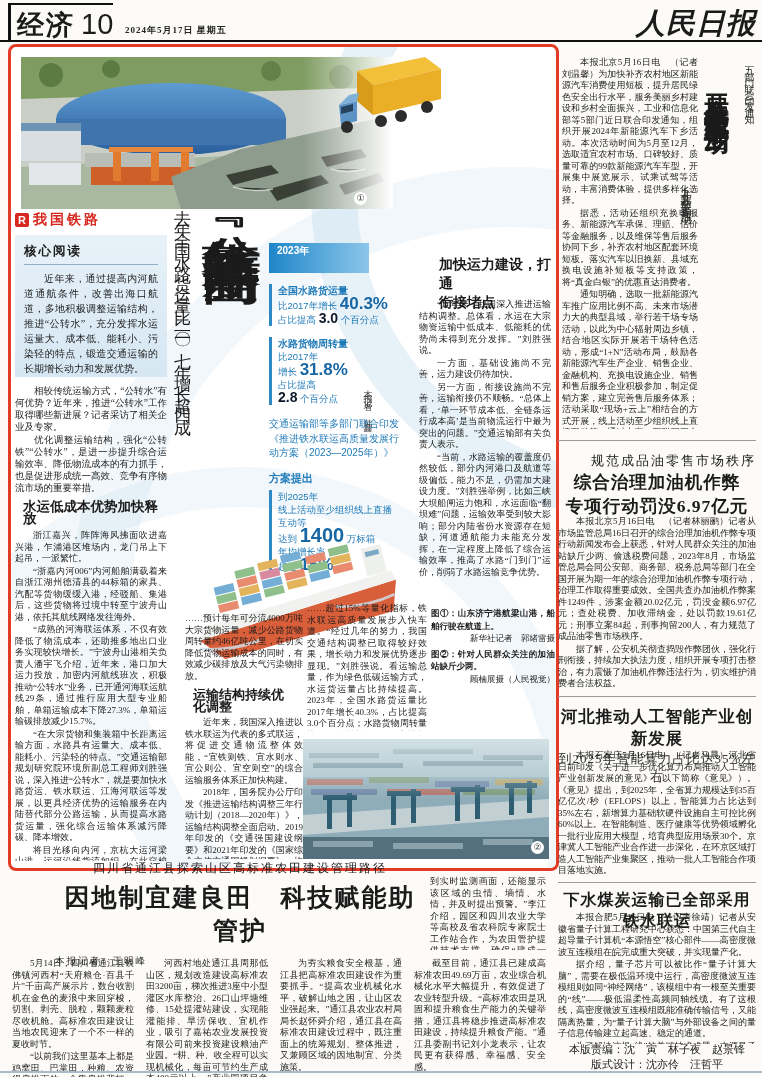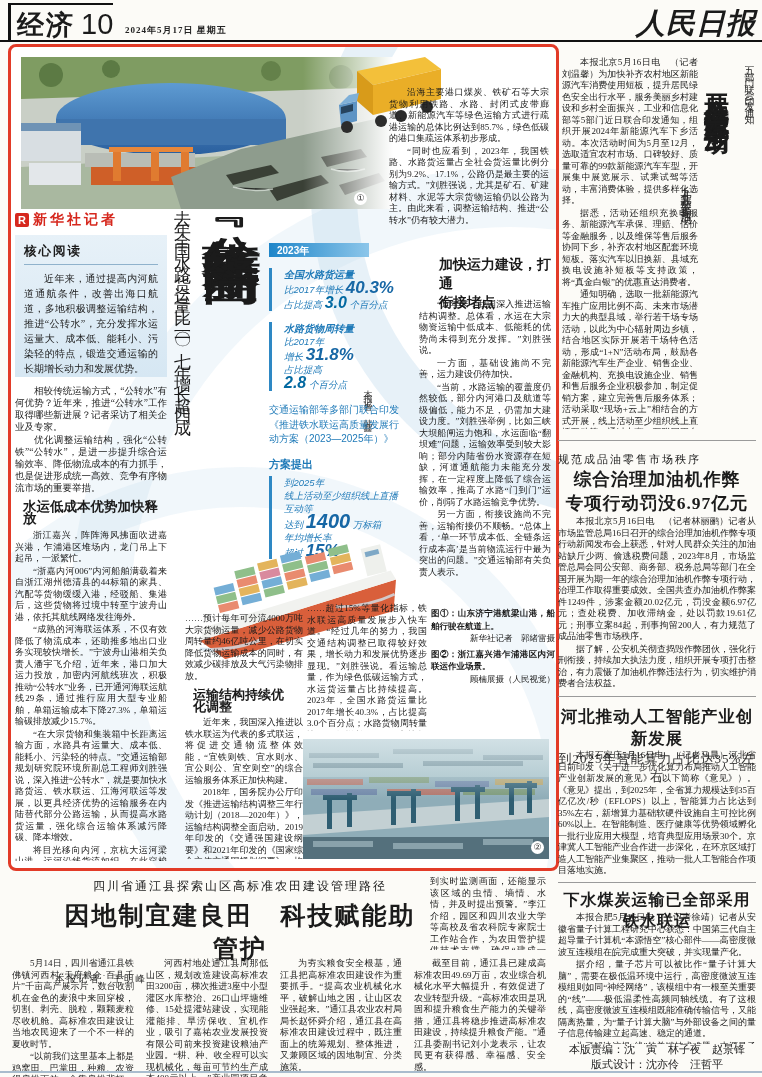--- a/index.html
+++ b/index.html
@@ -36,44 +36,44 @@
   .core p{margin:0;font-size:10px;line-height:15px;text-align:justify;text-indent:2em;}
   
   .vert{writing-mode:vertical-rl;}
   .overline-v{left:160px;top:150px;height:665px;font-size:17px;letter-spacing:11px;font-weight:500;}
   .headline-v{left:182px;top:160px;width:82px;height:460px;overflow:visible;}
   .headline-v .inner{writing-mode:vertical-rl;font-family:"Liberation Sans",sans-serif;font-weight:900;
         font-size:58px;letter-spacing:6px;transform:scaleY(.57);transform-origin:top center;white-space:nowrap;}
   .byline-v{left:350px;top:336px;height:100px;font-size:9px;letter-spacing:4px;color:#333;}
   
   .info{left:258px;top:196px;width:130px;color:#1f7ab8;font-family:"Liberation Sans",sans-serif;}
-  .info .bar{width:92px;height:14px;background:linear-gradient(90deg,#1f86c9,#8cc6ea);color:#fff;
+  .info .bar{width:92px;height:30px;background:linear-gradient(90deg,#1f86c9,#8cc6ea);color:#fff;
              font-size:10px;font-weight:bold;line-height:15px;padding-left:8px;}
-  .ig{border-left:3px solid #2e88c4;padding-left:12px;margin-top:11px;font-size:9.5px;line-height:13px;font-style:italic;}
+  .ig{border-left:3px solid #2e88c4;padding-left:6px;margin-top:11px;font-size:9.5px;line-height:13px;}
   .ig .tt{font-size:10px;font-weight:bold;}
   .big{font-size:17px;font-weight:bold;color:#1767a5;}
   .big2{font-size:20px;font-weight:bold;color:#1767a5;}
-  .med{font-size:16px;font-weight:bold;color:#0369a1;}
+  .med{font-size:14px;font-weight:bold;color:#0f172a;}
   .info .policy{margin-top:12px;font-size:10px;line-height:14.5px;text-align:justify;}
   .plan-t{margin-top:10px;font-size:11px;font-weight:bold;}
   
   .s3head{left:428px;top:208px;width:118px;font-size:14px;font-weight:bold;font-family:"Liberation Sans",sans-serif;line-height:19px;}
   
   .caps{left:420px;top:560px;width:124px;font-size:8.5px;line-height:12.5px;}
   .caps .c{font-weight:bold;text-align:justify;}
   .caps .cr{text-align:right;margin-bottom:3px;}
   
   .ph-badge{position:absolute;width:13px;height:13px;background:#fff;border-radius:50%;font-size:9px;
             line-height:13px;text-align:center;font-family:"Liberation Sans",sans-serif;color:#333;}
   
   .divider{left:558px;width:198px;height:1px;background:#9a9a9a;}
   .v-kicker{left:742px;top:58px;height:160px;font-size:10px;letter-spacing:6px;}
   .v-head{left:700px;top:74px;height:330px;font-size:25px;font-weight:bold;letter-spacing:3px;}
   .v-sub{left:678px;top:178px;height:140px;font-size:11px;letter-spacing:3px;color:#222;}
-  .rk{text-align:left;font-size:11px;letter-spacing:2px;}
+  .rk{text-align:right;font-size:13px;letter-spacing:2px;}
   .rh{text-align:center;font-size:17.5px;font-weight:bold;letter-spacing:1px;}
   .rsub{text-align:center;font-size:13px;color:#333;letter-spacing:1px;font-family:Liberation Serif, serif;}
   .credits{text-align:center;font-size:11px;line-height:15px;color:#222;}
   
   .b-kick{font-size:12px;letter-spacing:2px;text-align:center;}
   .b-head{font-size:25px;font-weight:bold;letter-spacing:2px;text-align:center;margin-top:4px;}
   .b-by{font-size:9.5px;text-align:left;margin-top:8px;letter-spacing:2px;}
   .clip{overflow:hidden;}
   .botline{left:0;top:1071px;width:762px;height:2px;background:#a9bccd;}
 </style>
@@ -148,39 +148,35 @@
         <polygon points="10,56 28,52 28,72 12,76" fill="#5d93c4"></polygon>
         <polygon points="10,56 20,46 30,44 28,52" fill="#7fb0d8"></polygon>
         <polygon points="12,58 24,55 24,62 12,65" fill="#26435e"></polygon>
         <circle cx="18" cy="78" r="6" fill="#2c2c2c"></circle>
           <circle cx="52" cy="72" r="6" fill="#2c2c2c"></circle>
         <circle cx="72" cy="67" r="6" fill="#2c2c2c"></circle>
           <circle cx="98" cy="58" r="6" fill="#2c2c2c"></circle>
       </svg>
     </div>
 
-    <div class="abs jp t90 clip" style="left:378px;top:40px;width:160px;height:166px;">
-      <p>沿海主要港口煤炭、铁矿石等大宗货物利用铁路、水路、封闭式皮带廊道、新能源汽车等绿色运输方式进行疏港运输的总体比例达到85.7%，绿色低碳的港口集疏运体系初步形成。</p>
-      <p>“同时也应看到，2023年，我国铁路、水路货运量占全社会货运量比例分别为9.2%、17.1%，公路仍是最主要的运输方式。”刘胜强说，尤其是矿石、矿建材料、水泥等大宗货物运输仍以公路为主。由此来看，调整运输结构、推进“公转水”仍有较大潜力。</p>
-    </div>
 
     <div class="abs s3head">
       <span>加快运力建设，打通</span><br>
       <span>衔接堵点</span>
     </div>
     <div class="abs jp t90 clip" style="left:408px;top:252px;width:132px;height:300px;">
       <p>“近年来，我国深入推进运输结构调整。总体看，水运在大宗物资运输中低成本、低能耗的优势尚未得到充分发挥。”刘胜强说。</p>
       <p>一方面，基础设施尚不完善，运力建设仍待加快。</p>
+      <p>另一方面，衔接设施尚不完善，运输衔接仍不顺畅。“总体上看，‘单一环节成本低、全链条运行成本高’是当前物流运行中最为突出的问题。”交通运输部有关负责人表示。</p>
       <p>“当前，水路运输的覆盖度仍然较低，部分内河港口及航道等级偏低，能力不足，仍需加大建设力度。”刘胜强举例，比如三峡大坝船闸运力饱和，水运面临“翻坝难”问题，运输效率受到较大影响；部分内陆省份水资源存在短缺，河道通航能力未能充分发挥，在一定程度上降低了综合运输效率，推高了水路“门到门”运价，削弱了水路运输竞争优势。</p>
-      <p>另一方面，衔接设施尚不完善，运输衔接仍不顺畅。“总体上看，‘单一环节成本低、全链条运行成本高’是当前物流运行中最为突出的问题。”交通运输部有关负责人表示。</p>
     </div>
 
     <div class="abs badge">
       <span class="sq">R</span>
-      <span class="lb">新华社记者</span>
+      <span class="lb">我国铁路</span>
     </div>
     <div class="abs core">
       <h4>核心阅读</h4>
       <div class="rule"></div>
       <p>近年来，通过提高内河航道通航条件，改善出海口航道，多地积极调整运输结构，推进“公转水”，充分发挥水运运量大、成本低、能耗小、污染轻的特点，锻造交通运输的长期增长动力和发展优势。</p>
     </div>
     <div class="abs jp t95 clip" style="left:4px;top:338px;width:152px;height:476px;">
       <p>相较传统运输方式，“公转水”有何优势？近年来，推进“公转水”工作取得哪些新进展？记者采访了相关企业及专家。</p>
       <p>优化调整运输结构，强化“公转铁”“公转水”，是进一步提升综合运输效率、降低物流成本的有力抓手，也是促进形成统一高效、竞争有序物流市场的重要举措。</p>
       <div class="sechead">水运低成本优势加快释放</div>
@@ -266,21 +262,21 @@
 
     </div>
 
     <div class="abs jp t90 clip" style="left:296px;top:556px;width:120px;height:128px;">
       <p style="text-indent:0;">……超过15%等量化指标，铁水联运高质量发展步入快车道。“经过几年的努力，我国交通结构调整已取得较好效果，增长动力和发展优势逐步显现。”刘胜强说。看运输总量，作为绿色低碳运输方式，水运货运量占比持续提高。2023年，全国水路货运量比2017年增长40.3%，占比提高3.0个百分点；水路货物周转量比2017年增长31.8%，占比提高2.8个百分点。看重点区域，在北方港口，下水煤炭运输已全部采用铁水联运。</p>
     </div>
 
     <div class="abs caps">
       <div class="c">图①：山东济宁港航梁山港，船舶行驶在航道上。</div>
       <div class="cr">新华社记者　郭绪雷摄</div>
-      <div class="c">图②：浙江嘉兴港乍浦港区内河联运作业场景。</div>
+      <div class="c">图②：针对人民群众关注的加油站缺斤少两。</div>
       <div class="cr">顾楠展摄（人民视觉）</div>
     </div>
 
     <div class="abs" style="left:292px;top:692px;width:246px;height:120px;">
       <svg width="246" height="120" viewBox="0 0 246 120">
         <defs>
           <linearGradient id="haze" x1="0" y1="0" x2="0" y2="1">
             <stop offset="0" stop-color="#d6e4e8" stop-opacity=".9"></stop>
               <stop offset=".5" stop-color="#d6e4e8" stop-opacity="0"></stop>
           </linearGradient>
@@ -370,21 +366,21 @@
   <div class="abs jp t90 clip" style="left:558px;top:912px;width:198px;height:132px;">
     <p>本报合肥5月16日电　（记者徐靖）记者从安徽省量子计算工程研究中心获悉：中国第三代自主超导量子计算机“本源悟空”核心部件——高密度微波互连模组在皖完成重大突破，并实现量产化。</p>
     <p>据介绍，量子芯片可以被比作“量子计算大脑”，需要在极低温环境中运行，高密度微波互连模组则如同“神经网络”，该模组中有一根至关重要的“线”——极低温柔性高频同轴线缆。有了这根线，高密度微波互连模组既能准确传输信号，又能隔离热量，为“量子计算大脑”与外部设备之间的量子信息传输建立起高速、稳定的通道。</p>
     <p>为了解决这根“线”的关键技术难题，本源量子计算科技（合肥）股份有限公司联合中国电子科技集团第40研究所申报安徽省揭榜挂帅项目，日前顺利完成适用于极低温环境的高密度微波互连模组技术攻关。这款国产高密度微波互连模组可为超100位量子芯片提供微波信号传输通道，能够在极低热噪声环境下实现微波信号的跨温区稳定传输。</p>
   </div>
   <div class="abs credits" style="left:558px;top:1042px;width:198px;">
     <div>本版责编：沈　寅　林子夜　赵景锋</div>
     <div>版式设计：沈亦伶　汪哲平</div>
   </div>
 
-  <div class="abs" style="left:55px;top:878px;width:370px;">
+  <div class="abs" style="left:55px;top:860px;width:370px;">
     <div class="b-kick">四川省通江县探索山区高标准农田建设管理路径</div>
     <div class="b-head">因地制宜建良田　科技赋能助管护</div>
     <div class="b-by">本报记者　王明峰</div>
   </div>
   <div class="abs jp t90 clip" style="left:430px;top:876px;width:116px;height:74px;">
     <p style="text-indent:0;">到实时监测画面，还能显示该区域的虫情、墒情、水情，并及时提出预警。”李江介绍，园区和四川农业大学等高校及省农科院专家院士工作站合作，为农田管护提供技术支撑，确保“建成一亩、管好一亩”。</p>
   </div>
   <div class="abs jp t90 clip" style="left:12px;top:958px;width:122px;height:119px;">
     <p>5月14日，四川省通江县铁佛镇河西村“天府粮仓·百县千片”千亩高产展示片，数台收割机在金色的麦浪中来回穿梭，切割、剥壳、脱粒，颗颗麦粒尽收机舱。高标准农田建设让当地农民迎来了一个不一样的夏收时节。</p>
     <p>“以前我们这里基本上都是鸡窝田、巴掌田，种粮、农资得肩挑下放，全靠肩挑背扛，累得很！”河西村村民郭台金看着眼前机械化的收割场景感慨道。</p>

